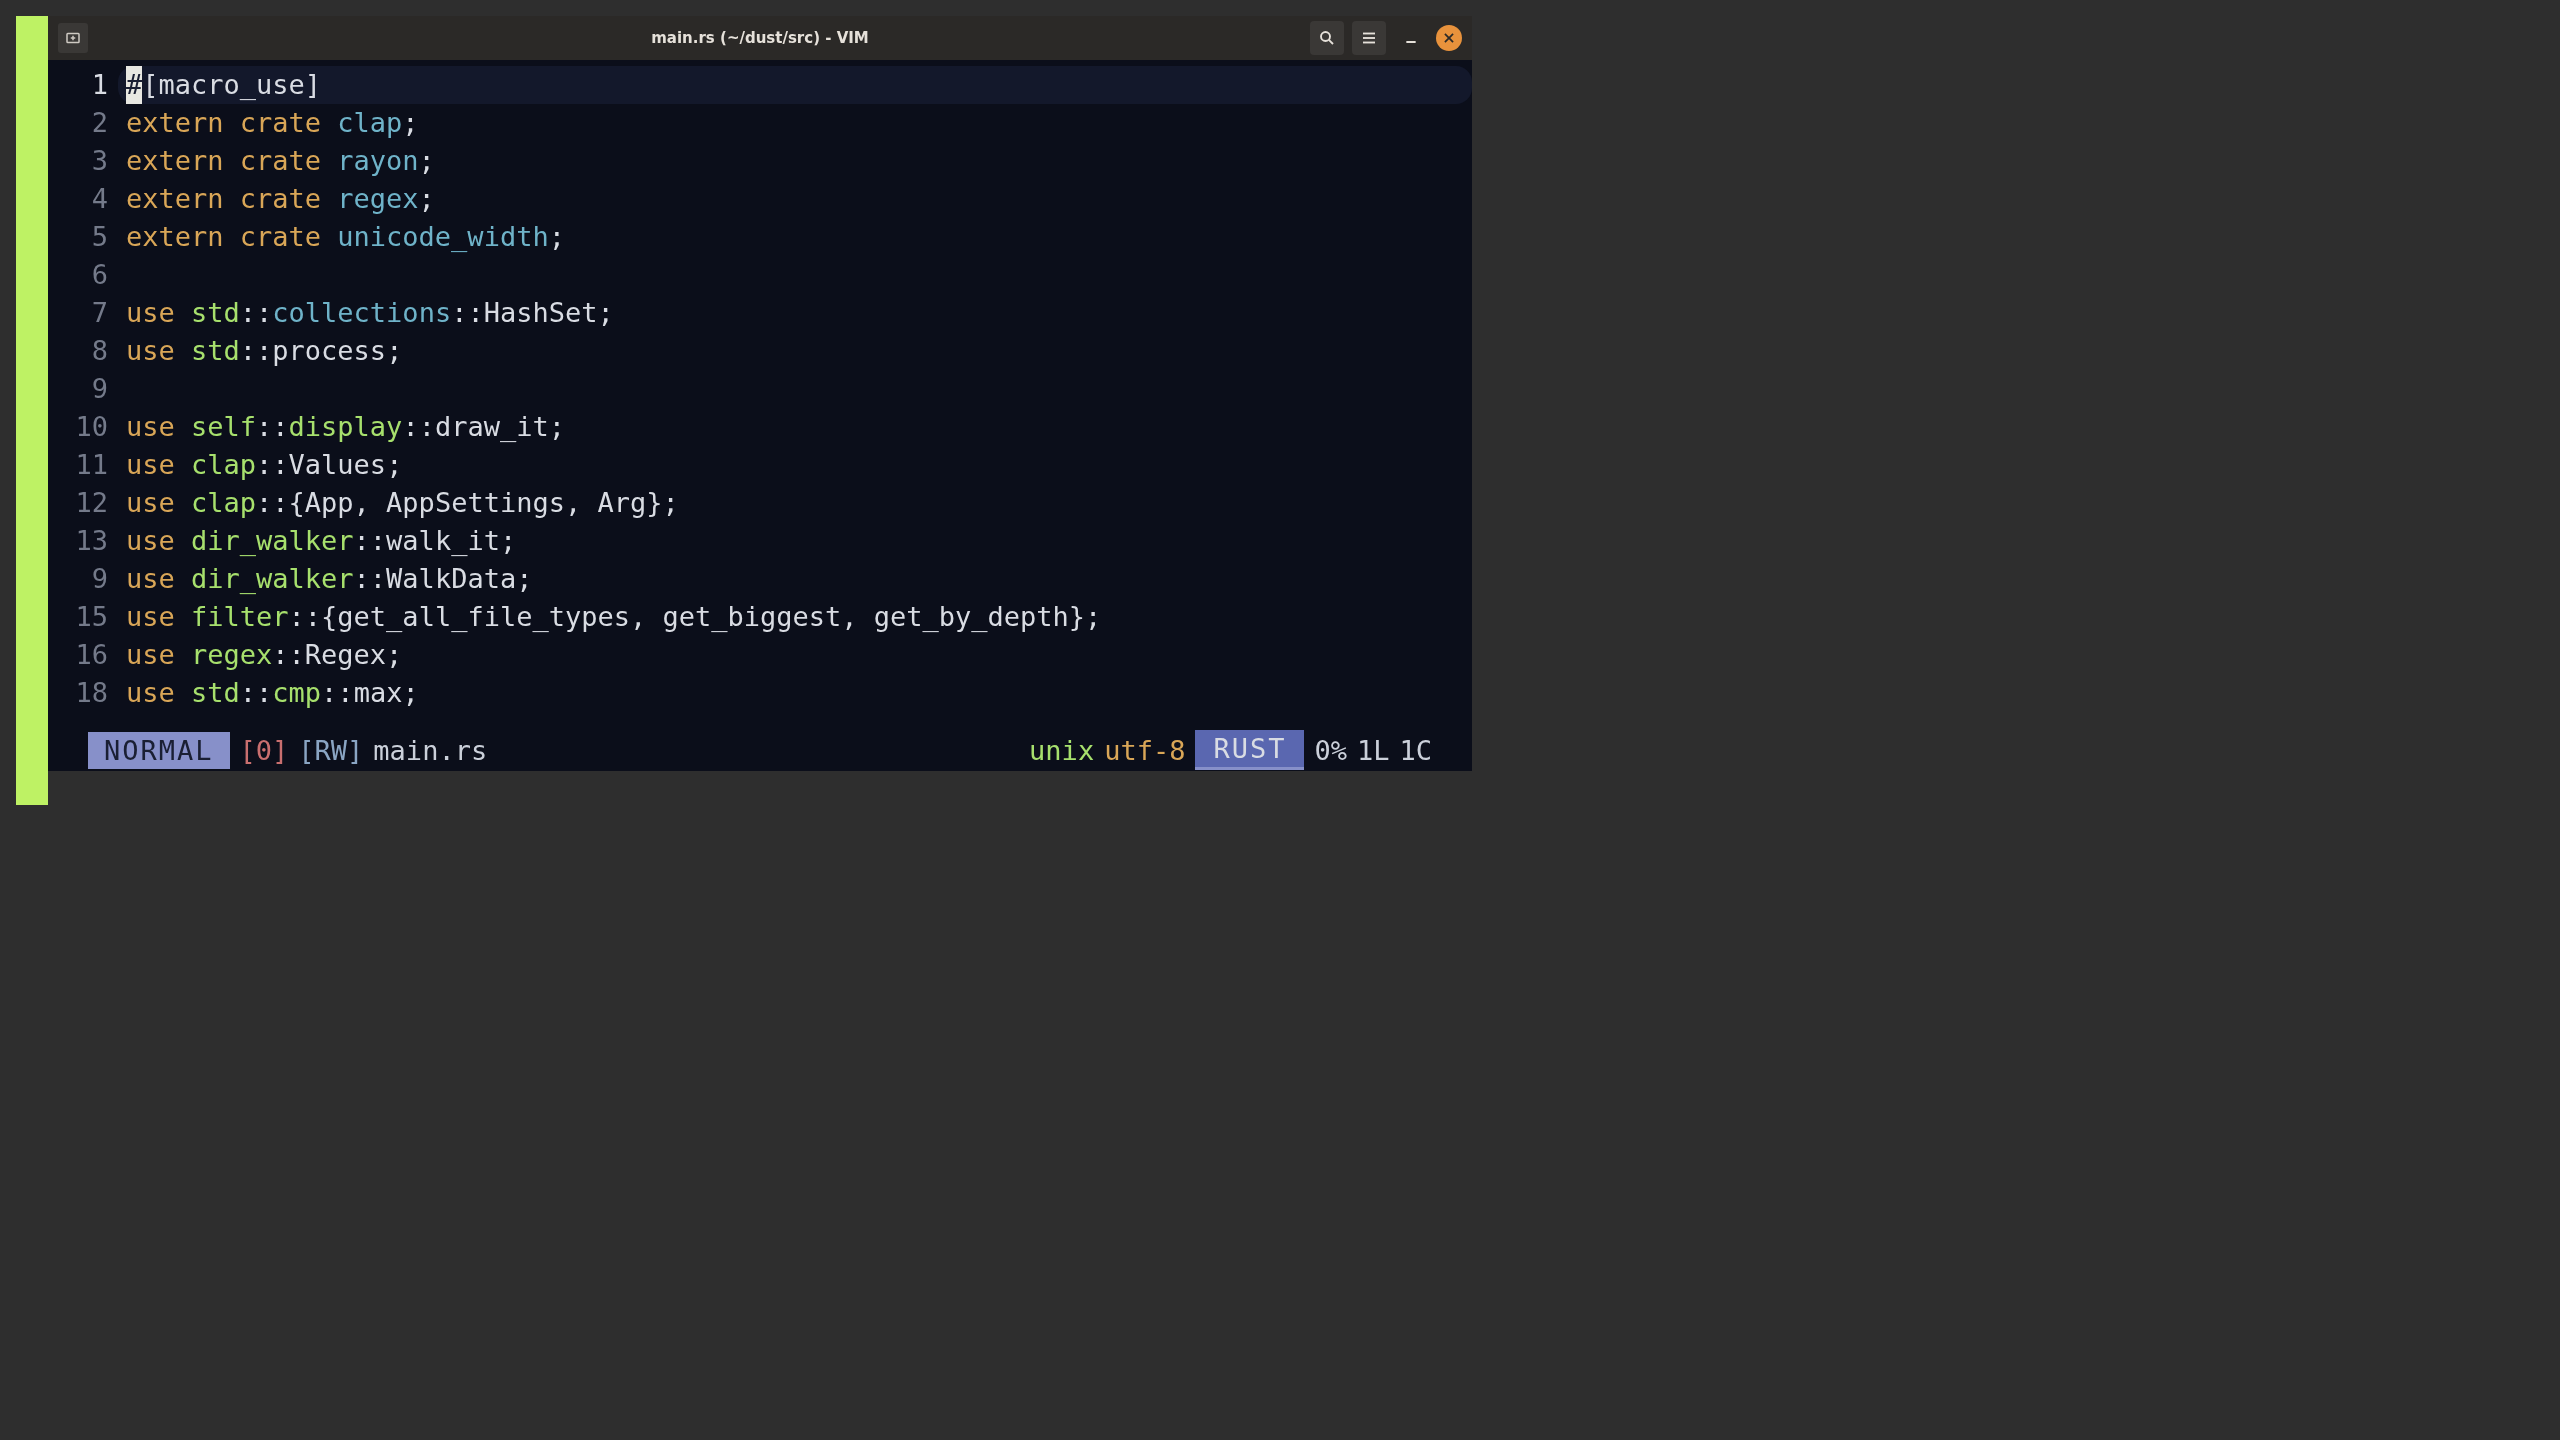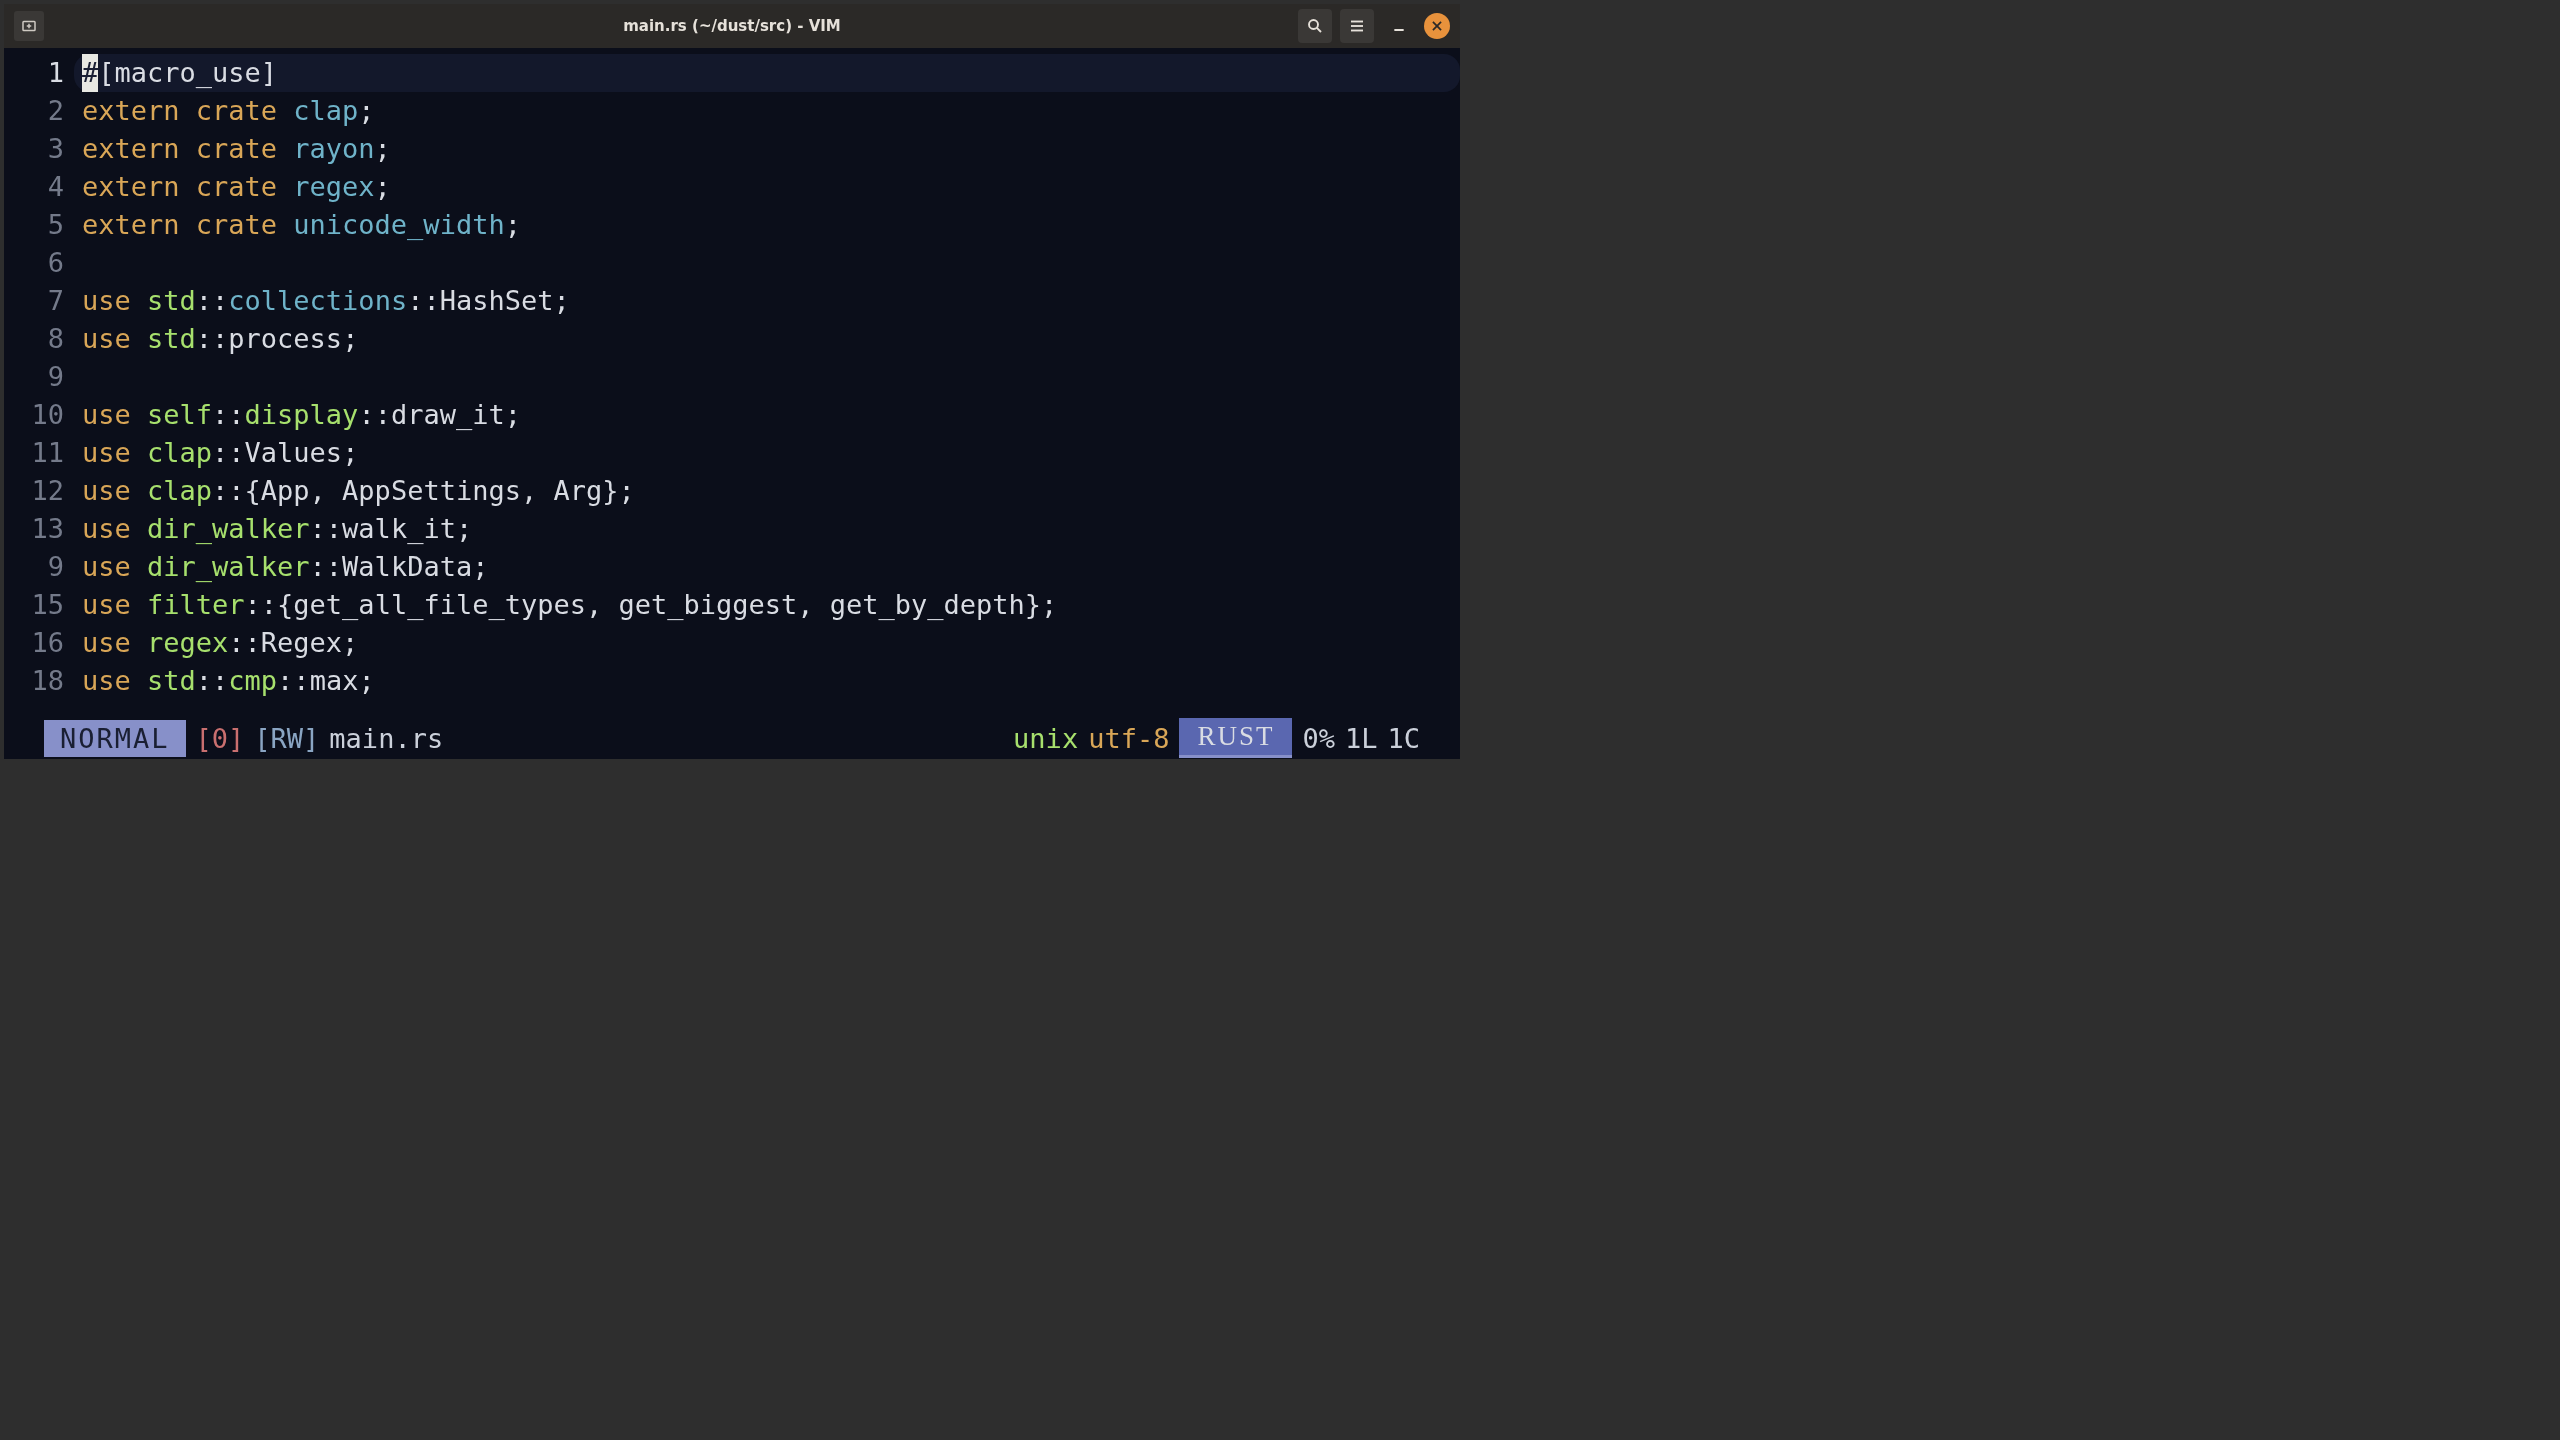--- a/index.html
+++ b/index.html
@@ -5,25 +5,26 @@
   * { margin: 0; padding: 0; box-sizing: border-box; }
   html, body { width: 100%; height: 100%; }
   body {
     background: #2e2e2e;
     font-family: 'DejaVu Sans Mono', 'Consolas', monospace;
     overflow: hidden;
   }
   .window {
     width: 1456px;
     height: 789px;
-    margin: 4px;
-    background: #ef4444;
+    margin: 16px;
+    background: #bef264;
     display: flex;
     flex-direction: column;
     position: relative;
+    padding-left: 32px;
   }
   .titlebar {
     height: 44px;
     background: #2b2927;
     display: flex;
     align-items: center;
     position: relative;
     flex-shrink: 0;
   }
   .titlebar-left {
@@ -154,21 +155,20 @@
   .sl-file { color: #cbd0da; }
   .sl-spacer { flex: 1; }
   .sl-ff   { color: #a7e06d; }
   .sl-enc  { color: #d9a657; }
   .sl-lang {
     background: #5a67b0;
     color: #d9dce3;
     padding: 3px 18px;
     border-bottom: 3px solid #8790c9;
     letter-spacing: 2px;
-    font-family: Liberation Serif, serif;
   }
   .sl-pct  { color: #cbd0da; }
   .sl-line { color: #cbd0da; }
   .sl-col  { color: #cbd0da; padding-right: 40px;}
 
   .bottom-gap {
     height: 34px;
     background: #2e2e2e;
   }
 

